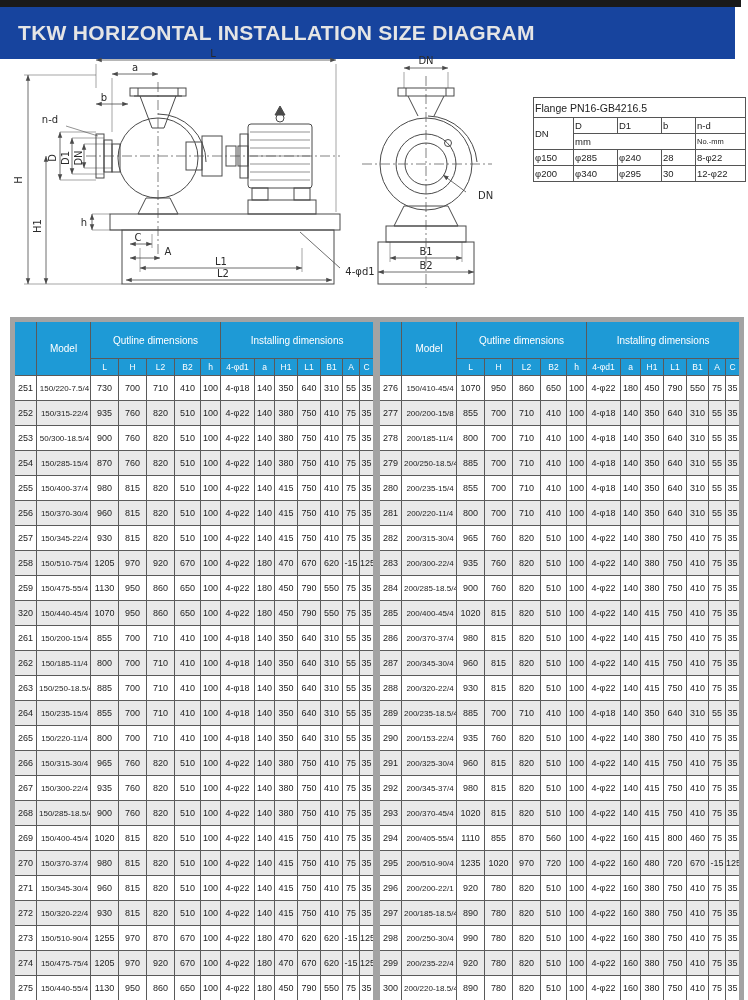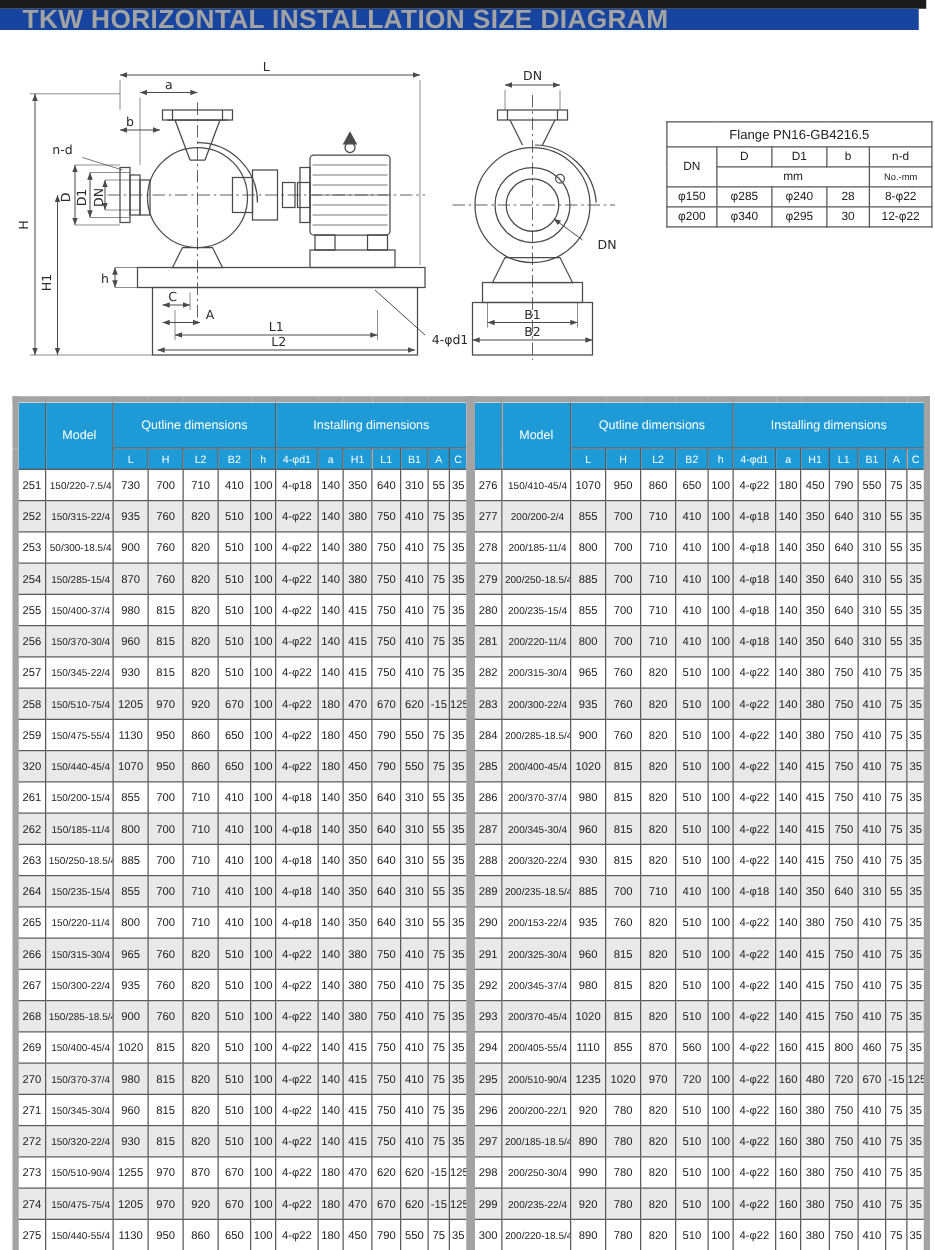--- a/index.html
+++ b/index.html
@@ -2,33 +2,33 @@
 <html style="--title-bar-bg: #17449e; --table-header-bg: #1e9ad6; --row-alt-bg: #e9e9e9; --top-strip: #1a1a1a;"><head>
 <meta charset="utf-8">
 <style>
   html,body{margin:0;padding:0;}
   body{
     width:748px;height:1000px;position:relative;background:#ffffff;
     font-family:"Liberation Sans",sans-serif;overflow:hidden;
   }
   .topstrip{position:absolute;top:0;left:0;width:741px;height:7px;background:var(--top-strip,#1a1a1a);}
   .titlebar{
-    position:absolute;top:7px;left:0;width:735px;height:17px;
-    background:var(--title-bar-bg,#17449e);color:#a3a3a3;
+    position:absolute;top:7px;left:0;width:735px;height:52px;
+    background:var(--title-bar-bg,#17449e);color:#e5e5e5;
     display:flex;align-items:center;box-sizing:border-box;padding-left:18px;
     font-size:21px;font-weight:bold;letter-spacing:.3px;
   }
   svg text{font-family:"DejaVu Sans",sans-serif;font-size:10px;fill:#2a2a2a;}
 
   
   .flange{
     position:absolute;top:97px;left:533px;width:212px;
     border-collapse:collapse;table-layout:fixed;font-size:9.5px;color:#222;background:#fff;
   }
-  .flange td{border:1px solid #555;text-align:center;height:15px;padding:0 1px;white-space:nowrap;overflow:hidden;}
+  .flange td{border:1px solid #555;text-align:left;height:15px;padding:0 1px;white-space:nowrap;overflow:hidden;}
   .flange .ft-title{height:19px;font-size:10.5px;}
   .flange .small{font-size:7.5px;}
 
   
   .spec{
     position:absolute;top:300px;border-collapse:collapse;table-layout:fixed;
     border:5px solid #a3a3a3;
     margin-top:17px;
   }
   .spec th,.spec td{border:1px solid #5a5a5a;overflow:hidden;white-space:nowrap;padding:0;}
@@ -702,21 +702,21 @@
         <td class="c7">4-φ22</td>
         <td class="c8">180</td>
         <td class="c9">450</td>
         <td class="c10">790</td>
         <td class="c11">550</td>
         <td class="c12">75</td>
         <td class="c13">35</td>
       </tr>
       <tr>
         <td class="c0">277</td>
-        <td class="c1">200/200-2/4</td>
+        <td class="c1">200/200-15/8</td>
         <td class="c2">855</td>
         <td class="c3">700</td>
         <td class="c4">710</td>
         <td class="c5">410</td>
         <td class="c6">100</td>
         <td class="c7">4-φ18</td>
         <td class="c8">140</td>
         <td class="c9">350</td>
         <td class="c10">640</td>
         <td class="c11">310</td>

